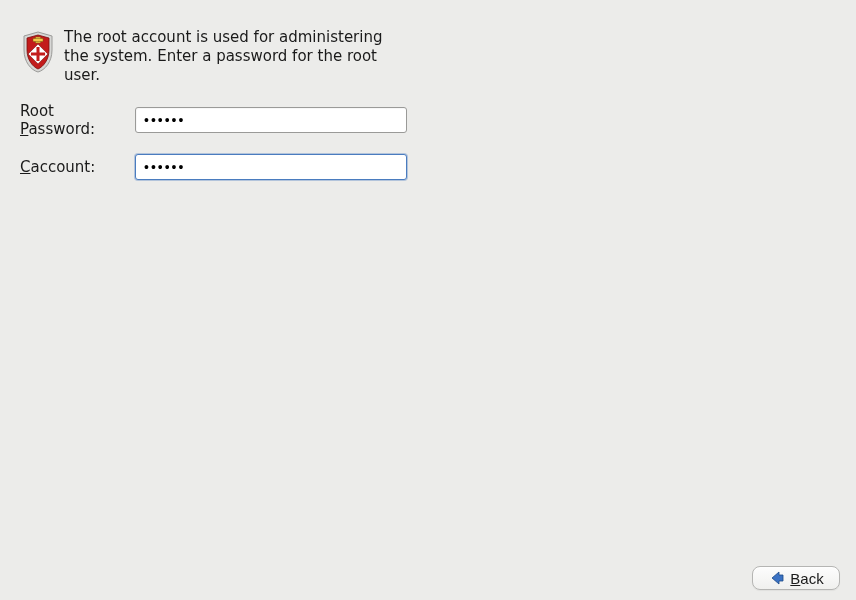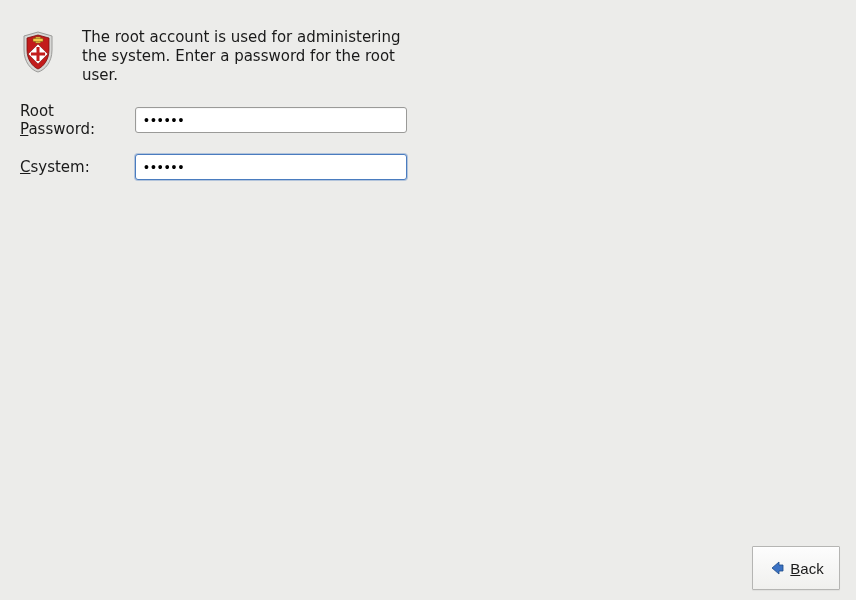--- a/index.html
+++ b/index.html
@@ -14,21 +14,21 @@
       color: #1a1a1a;
       position: relative;
       overflow: hidden;
     }
     .content {
       padding: 28px 20px 20px 20px;
     }
     .header-row {
       display: flex;
       align-items: flex-start;
-      gap: 26px;
+      gap: 8px;
       margin-bottom: 18px;
     }
     .shield-icon {
       flex: 0 0 auto;
       width: 36px;
       height: 44px;
       margin-top: 2px;
     }
     .description {
       max-width: 340px;
@@ -68,23 +68,23 @@
       right: 16px;
       display: flex;
       gap: 14px;
     }
     .btn {
       display: flex;
       align-items: center;
       justify-content: center;
       gap: 4px;
       min-width: 88px;
-      height: 44px;
+      height: 24px;
       border: 1px solid #b5b5b3;
-      border-radius: 1px;
+      border-radius: 8px;
       background: linear-gradient(#fdfdfd, #f0f0ee);
       font-size: 15px;
       color: #1a1a1a;
       cursor: pointer;
       padding: 0 12px;
       box-shadow: 0 1px 0 rgba(255,255,255,0.6) inset, 0 1px 1px rgba(0,0,0,0.05);
     }
     .btn .ul { text-decoration: underline; }
     .arrow-icon { width: 18px; height: 18px; display: inline-block; }
   </style>
@@ -111,21 +111,21 @@
 
   <div class="form-row">
     <div class="form-label">
       <span>Root </span><span class="ul">P</span><span>assword:</span>
     </div>
     <input type="password" value="••••••" style="">
   </div>
 
   <div class="form-row">
     <div class="form-label">
-      <span></span><span class="ul">C</span><span>system:</span>
+      <span></span><span class="ul">C</span><span>account:</span>
     </div>
     <input type="password" class="focused" value="••••••" style="">
   </div>
 
 </div>
 
 <div class="footer">
   <button class="btn">
     <span class="arrow-icon">
       <svg viewBox="0 0 18 18" width="18" height="18">

